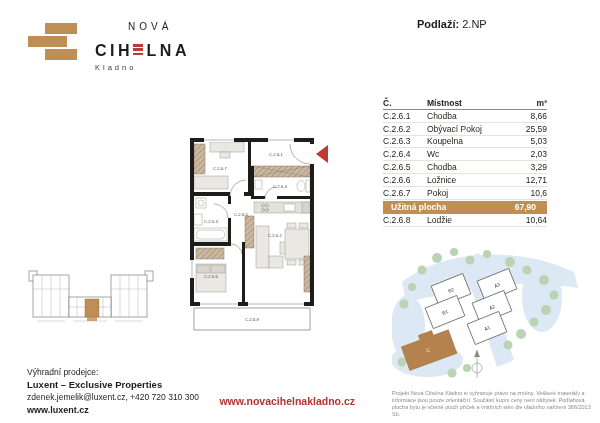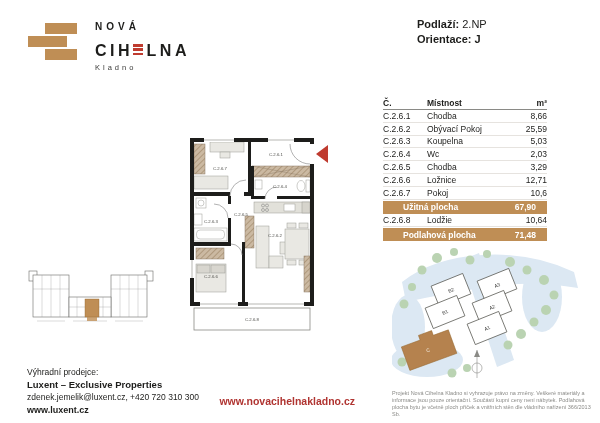--- a/index.html
+++ b/index.html
@@ -14,40 +14,40 @@
     font-family:"Liberation Sans",sans-serif;color:#1d1d1b;
   }
   
   .logo{position:absolute;left:28px;top:16px;width:190px;height:52px;}
   .bricks{position:absolute;left:0;top:0;width:58px;height:48px;}
   .bricks i{position:absolute;display:block;background:var(--brand-tan);}
   .bricks .b1{left:17px;top:7px;width:32px;height:11px;}
   .bricks .b2{left:0px;top:20px;width:39px;height:11px;}
   .bricks .b3{left:17px;top:33px;width:32px;height:11px;}
   .logo-text{position:absolute;left:67px;top:5px;}
-  .l-top{font-size:10px;font-weight:700;letter-spacing:4px;color:#1d1d1b;}
+  .l-top{font-size:10px;font-weight:400;letter-spacing:4px;color:#1d1d1b;margin-left:33px;}
   .l-main{font-size:16px;font-weight:800;letter-spacing:3.5px;margin-top:10px;white-space:nowrap;}
   .e-icon{display:inline-block;width:10px;height:12px;margin:0 3.5px 0 0;vertical-align:baseline;}
   .e-icon i{display:block;width:10px;height:2.6px;margin-bottom:1.8px;background:var(--accent-red);}
   .l-sub{font-size:7.5px;letter-spacing:3px;color:#3a3a38;margin-top:3px;}
   
   .titleblock{position:absolute;left:417px;top:17px;}
   .flat-title{font-size:23px;font-weight:800;letter-spacing:.5px;margin:0 0 7px 0;}
   .spec-line{font-size:11px;line-height:14.5px;}
   .spec-line b{font-weight:800;}
   
   .areatable{position:absolute;left:383px;top:96px;width:164px;font-size:8.5px;}
   .trow{display:flex;align-items:center;height:11.8px;border-bottom:1px solid #e6e3df;}
   .trow.head{font-weight:800;border-bottom:1px solid #8a8a86;height:13px;}
   .c-no{width:44px;}
   .c-room{flex:1;}
   .c-area{width:38px;text-align:right;}
   .trow.hl{background:var(--brand-tan);color:#fff;font-weight:800;border-bottom:none;height:13px;margin:1px 0;}
   .trow.hl .c-no{width:0;}
-  .trow.hl .c-room{padding-left:20px;}
+  .trow.hl .c-room{padding-left:8px;}
   .trow.hl .c-area{padding-right:11px;}
   
   .floorplan{position:absolute;left:180px;top:126px;width:160px;height:215px;}
   .overview{position:absolute;left:15px;top:255px;width:145px;height:88px;}
   .siteplan{position:absolute;left:392px;top:242px;width:205px;height:142px;}
   svg text{font-family:"Liberation Sans",sans-serif;}
   .room-lbl{font-size:4.3px;fill:#4c4c48;}
   .site-lbl{font-size:5px;fill:#3c3c3a;}
   
   .seller{position:absolute;left:27px;top:366px;font-size:8.5px;line-height:12.5px;color:#1d1d1b;}
@@ -70,21 +70,20 @@
     </div>
     <div class="logo-text">
       <div class="l-top">NOVÁ</div>
       <div class="l-main"><span>CIH</span><span class="e-icon"><i></i><i></i><i></i></span><span>LNA</span></div>
       <div class="l-sub">Kladno</div>
     </div>
   </header>
 
   <section class="titleblock">
     <div class="spec-line"><b>Podlaží:</b> <span>2.NP</span></div>
-    <div class="spec-line"><b>Orientace:</b> <b>J</b></div>
   </section>
 
   <section class="areatable">
     <div class="trow head">
       <span class="c-no">Č.</span>
       <span class="c-room">Místnost</span>
       <span class="c-area">m²</span>
     </div>
     <div class="trow">
       <span class="c-no">C.2.6.1</span>
@@ -123,25 +122,20 @@
     </div>
     <div class="trow hl">
       <span class="c-no"></span>
       <span class="c-room">Užitná plocha</span>
       <span class="c-area">67,90</span>
     </div>
     <div class="trow">
       <span class="c-no">C.2.6.8</span>
       <span class="c-room">Lodžie</span>
       <span class="c-area">10,64</span>
-    </div>
-    <div class="trow hl">
-      <span class="c-no"></span>
-      <span class="c-room">Podlahová plocha</span>
-      <span class="c-area">71,48</span>
     </div>
   </section>
 
   <svg class="floorplan" viewBox="0 0 160 215">
     <defs>
       <pattern id="hatch" width="4" height="4" patternUnits="userSpaceOnUse" patternTransform="rotate(45)">
         <rect width="4" height="4" fill="#cbb9a2"></rect>
         <line x1="0" y1="0" x2="0" y2="4" stroke="#9b8163" stroke-width="1.2"></line>
       </pattern>
     </defs>

